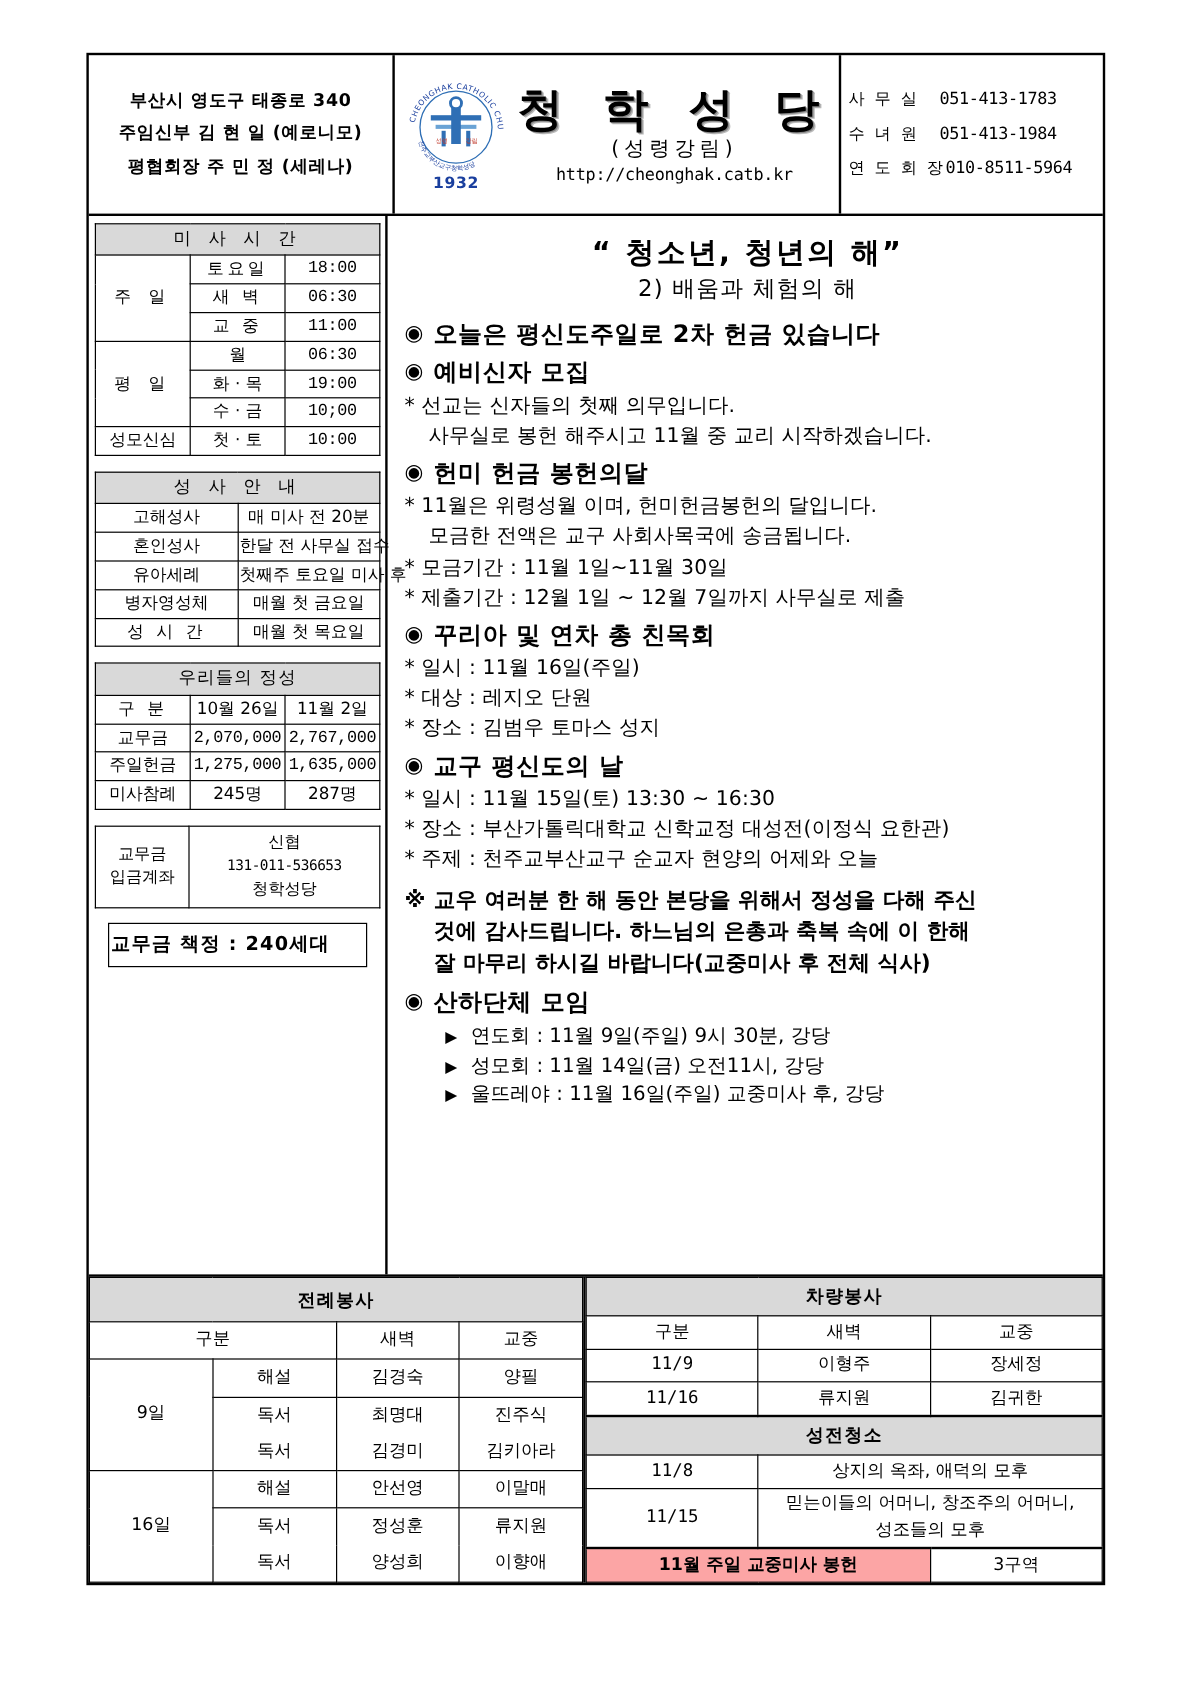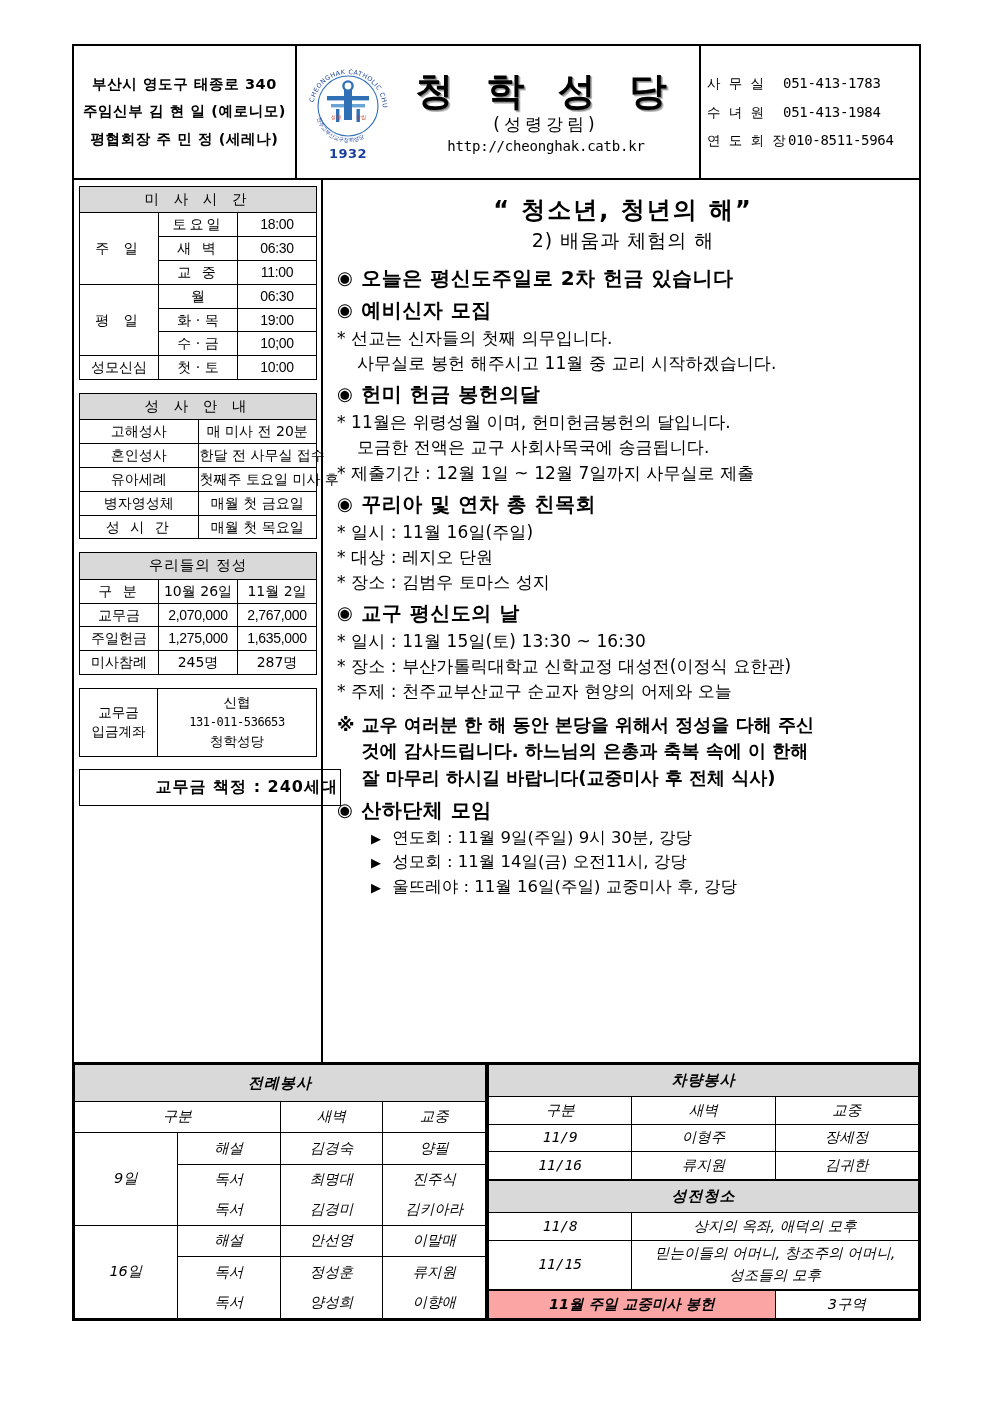--- a/index.html
+++ b/index.html
@@ -21,21 +21,21 @@
     border: 2px solid #000;
   }
 
   
   .header {
     display: flex;
     height: 134px;
     border-bottom: 2px solid #000;
   }
   .hdr-left {
-    width: 223px;
+    width: 255px;
     border-right: 2px solid #000;
     display: flex; flex-direction: column;
     align-items: center; justify-content: center;
     padding: 4px 2px;
   }
   .hdr-left .ln {
     font-size: 14.5px; font-weight: bold; color: #000;
     letter-spacing: 0.6px;
     line-height: 1.9;
     white-space: nowrap;
@@ -142,41 +142,41 @@
     background: #d9d9d9;
     font-weight: normal;
     letter-spacing: 5px;
     font-size: 14.5px;
     padding: 4px 1px;
   }
   table.tbl th.cap.tight { letter-spacing: 1px; }
   td.sp { letter-spacing: 5px; }
   td.sp3 { letter-spacing: 3px; }
   td.num {
-    font-family: Liberation Sans, sans-serif;
+    font-family: Liberation Mono, monospace;
     font-size: 13.5px; letter-spacing: -0.3px;
   }
   td.sm { font-size: 12.5px; }
   .acct-box {
     width: 238px; margin: 0 auto 12px auto;
     border-collapse: collapse; table-layout: fixed;
   }
   .acct-box td {
     border: 1px solid #000;
     text-align: center; font-size: 13.5px;
     line-height: 1.45; padding: 4px 2px;
   }
   .acct-box td .accnum {
     font-family: "DejaVu Sans Mono", "Liberation Mono", monospace;
     font-size: 12px; letter-spacing: -0.4px;
   }
   .quota {
-    width: 262px; margin: 0 auto;
+    width: 216px; margin: 0 auto;
     border: 1px solid #000;
-    text-align: right;
+    text-align: left;
     font-size: 16px; font-weight: bold;
     padding: 7px 2px;
     letter-spacing: 1px;
   }
 
   
   .m-title {
     text-align: center;
     font-size: 24px; font-weight: bold;
     letter-spacing: 2px;
@@ -220,21 +220,21 @@
   .note-text div { white-space: nowrap; }
   .sub-item {
     font-size: 16.5px;
     line-height: 1.5;
     padding-left: 34px;
     white-space: nowrap;
   }
   .tri { font-size: 13px; margin-right: 6px; }
 
   
-  .bottom-row { display: flex; height: 255px; font-style: italic; }
+  .bottom-row { display: flex; height: 255px; }
   .bl { width: 414px; border-right: 2px solid #000; }
   .br { flex: 1; }
   table.btbl {
     width: 100%; height: 100%;
     border-collapse: collapse;
     table-layout: fixed;
   }
   table.btbl th, table.btbl td {
     border: 1px solid #000;
     text-align: center;
@@ -458,20 +458,21 @@
         </div>
         <div class="ann-line">* 선교는 신자들의 첫째 의무입니다.</div>
         <div class="ann-line ind">  사무실로 봉헌 해주시고 11월 중 교리 시작하겠습니다.</div>
 
         <div class="ann-head">
           <span class="bullet-rad">◉</span>
           <span>헌미 헌금 봉헌의달</span>
         </div>
         <div class="ann-line">* 11월은 위령성월 이며, 헌미헌금봉헌의 달입니다.</div>
         <div class="ann-line ind">  모금한 전액은 교구 사회사목국에 송금됩니다.</div>
+        <div class="ann-line">* 모금기간 : 11월 1일~11월 30일</div>
         <div class="ann-line">* 제출기간 : 12월 1일 ~ 12월 7일까지 사무실로 제출</div>
 
         <div class="ann-head">
           <span class="bullet-rad">◉</span>
           <span>꾸리아 및 연차 총 친목회</span>
         </div>
         <div class="ann-line">* 일시 : 11월 16일(주일)</div>
         <div class="ann-line">* 대상 : 레지오 단원</div>
         <div class="ann-line">* 장소 : 김범우 토마스 성지</div>
 

